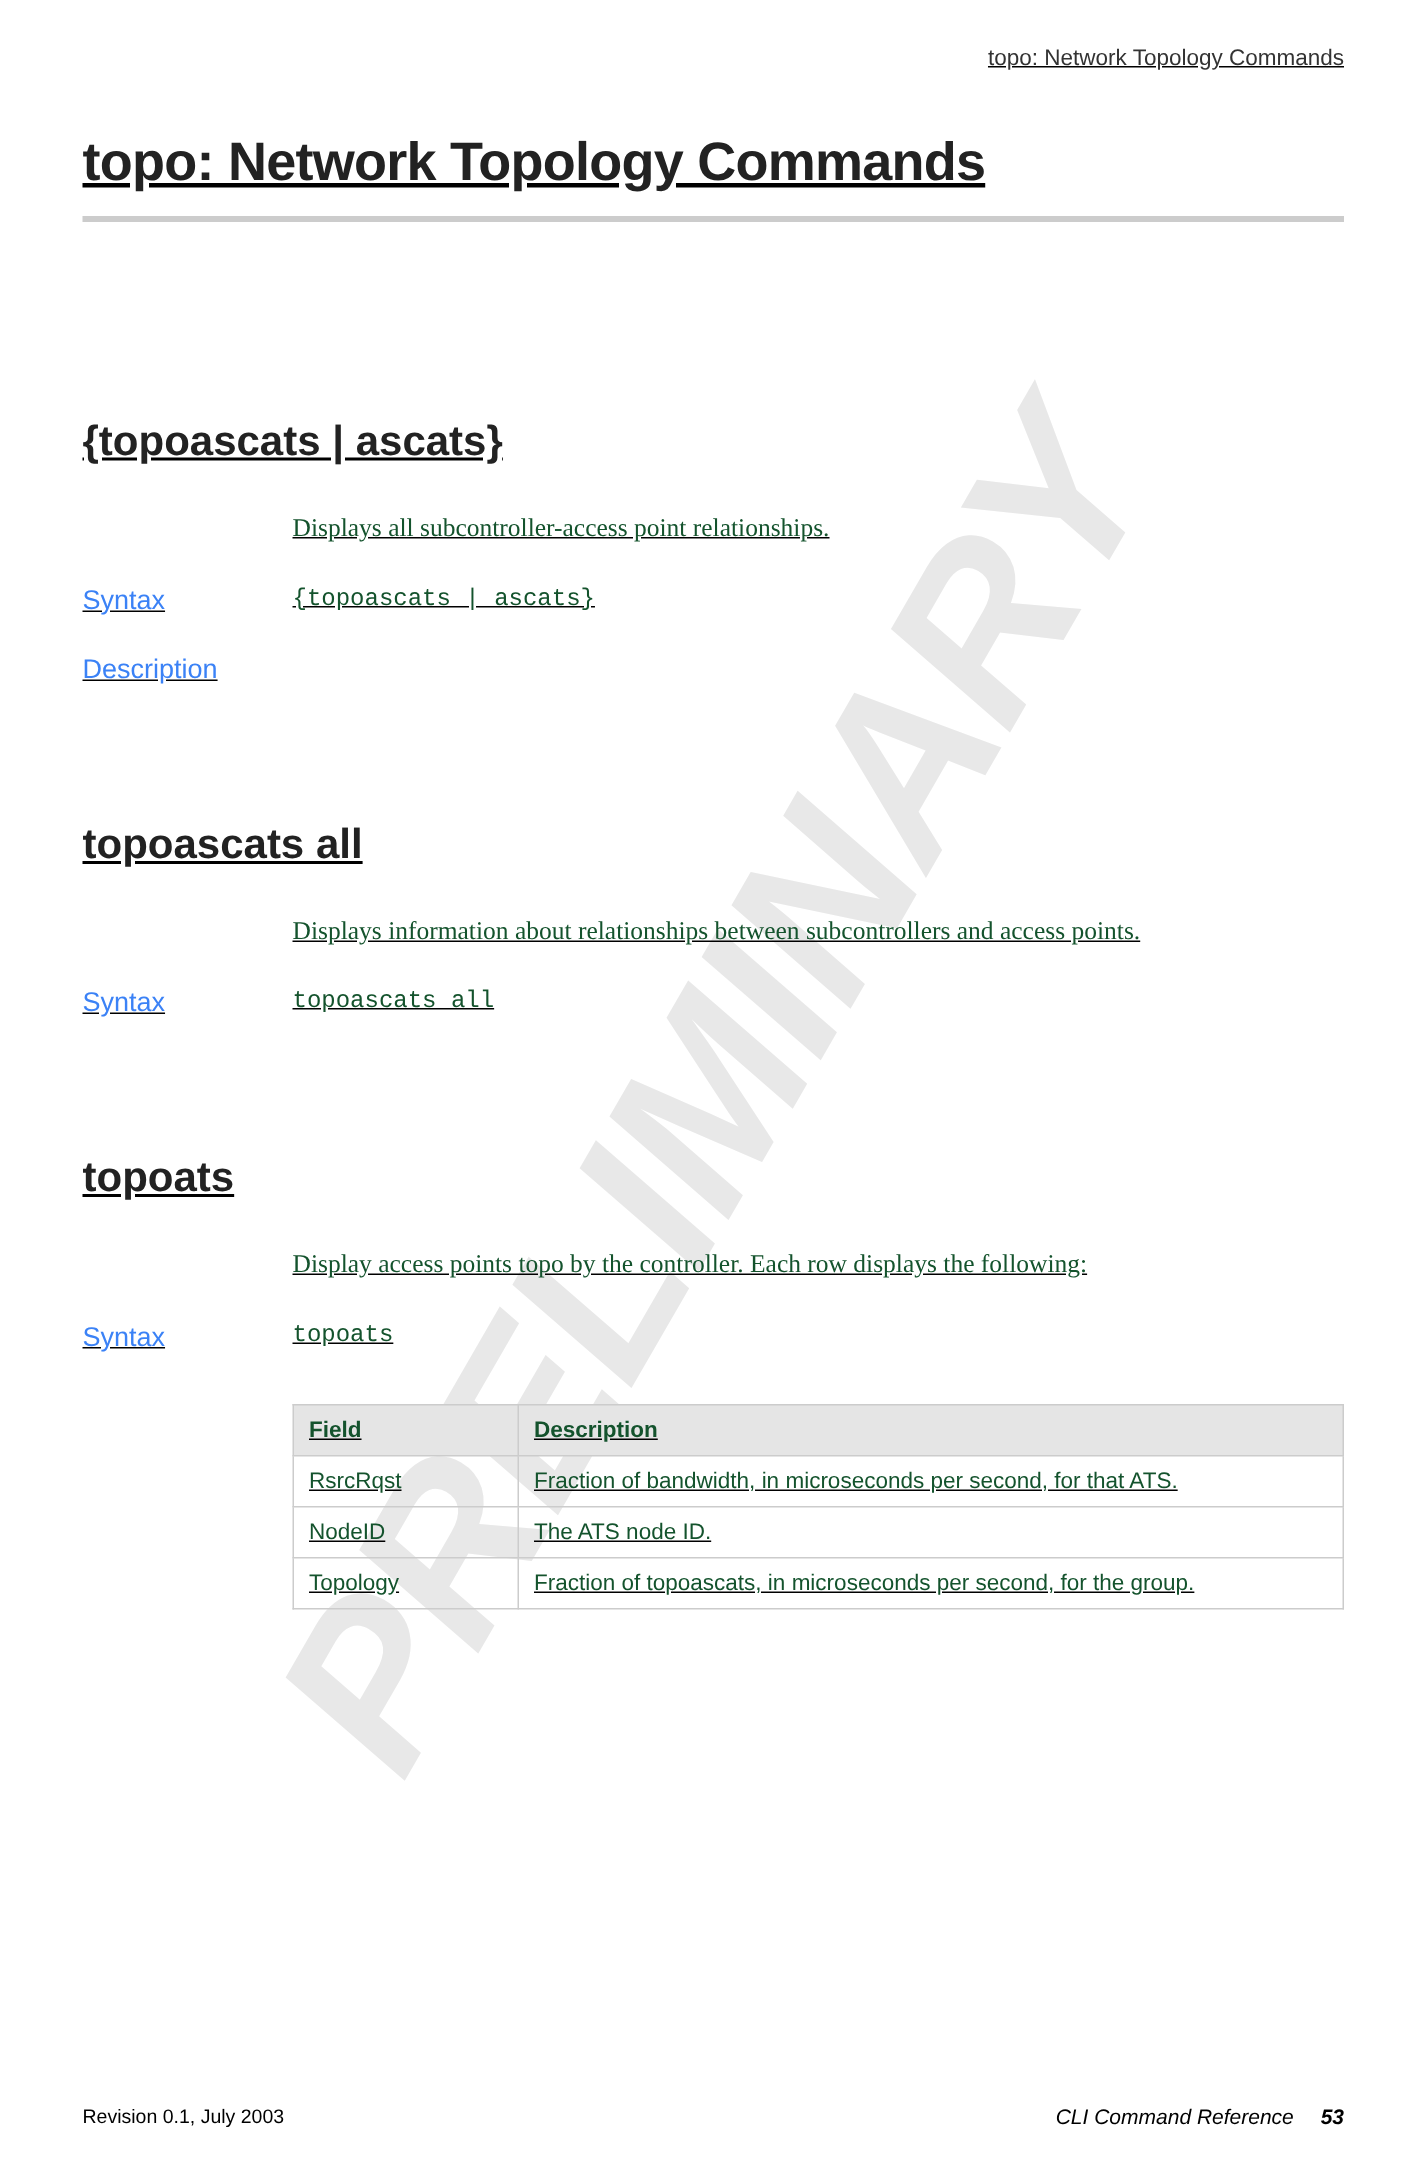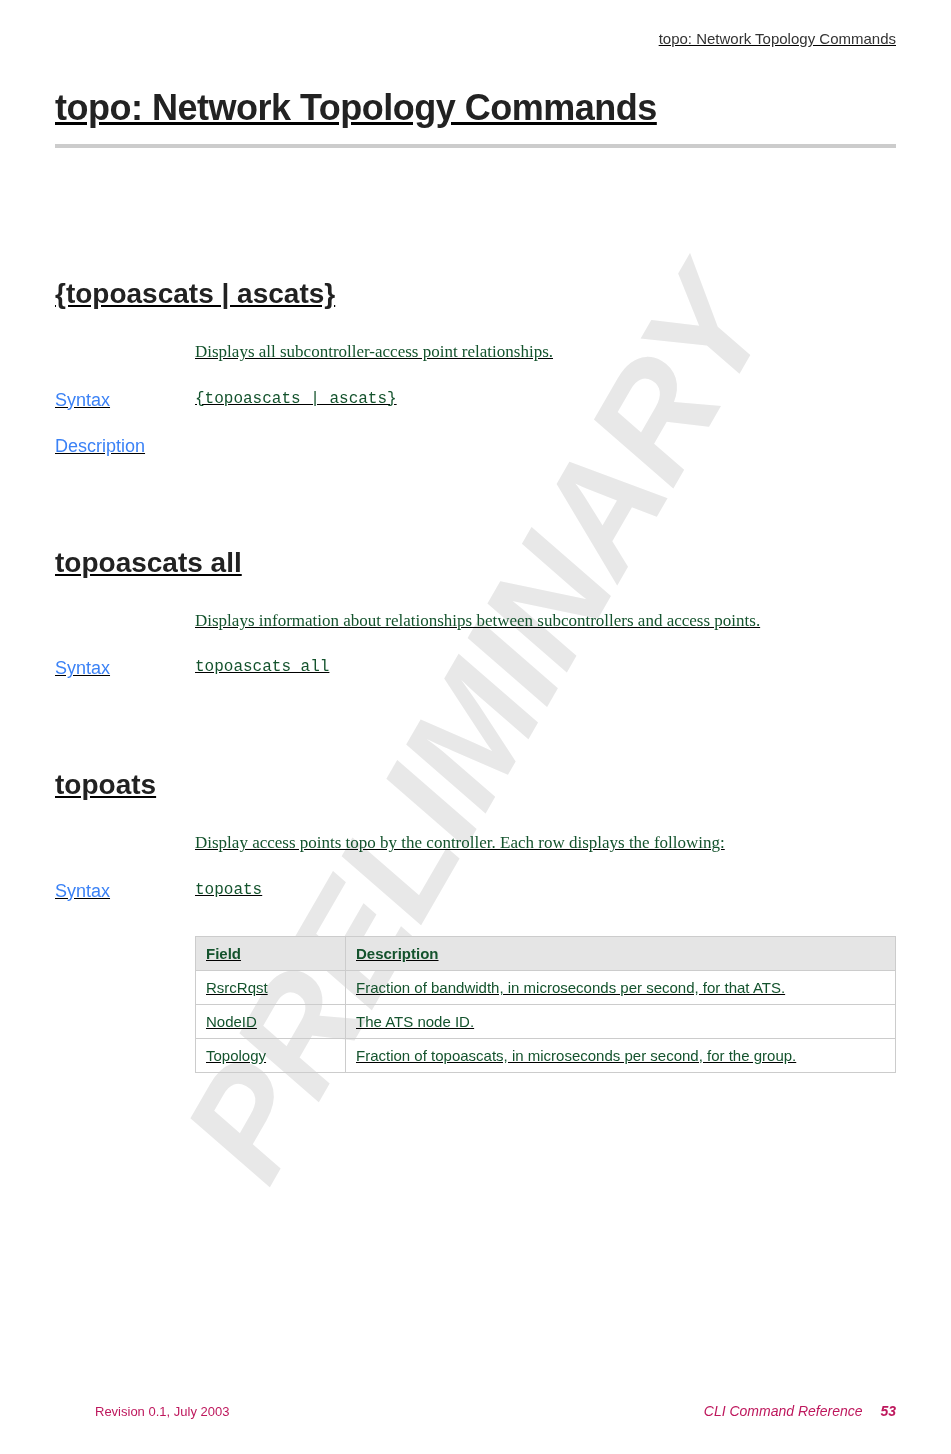--- a/index.html
+++ b/index.html
@@ -98,24 +98,23 @@
       vertical-align: top;
     }
     table.field-table .col-field { width: 150px; }
     .page-footer {
       position: absolute;
       bottom: 35px;
       left: 55px;
       right: 55px;
       display: flex;
       justify-content: space-between;
-      align-items: center;
+      align-items: flex-start;
       font-size: 14px;
-      color: #be185d;
-      margin-left: 40px;
+      color: #000000;
     }
     .page-footer .right {
       text-align: right;
       font-style: italic;
     }
     .page-footer .right .pnum {
       font-weight: bold;
       margin-left: 14px;
     }
     .page-footer .left {

